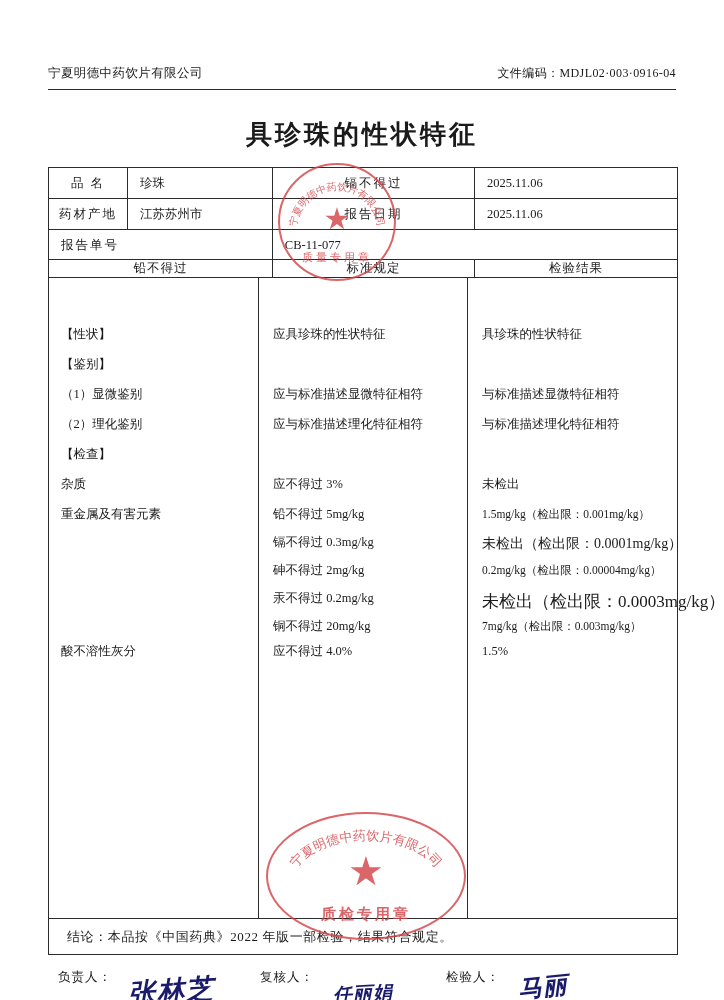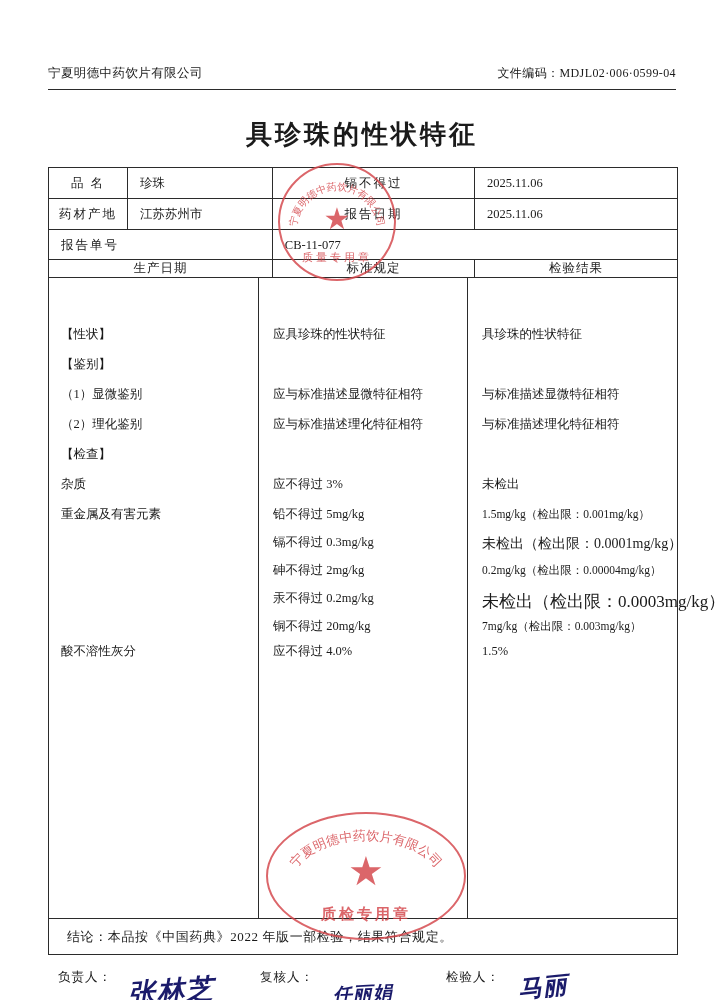--- a/index.html
+++ b/index.html
@@ -236,21 +236,21 @@
   }
 </style>
 </head>
 <body>
 
 <div class="page">
 
   <div class="hdr">
     <div>宁夏明德中药饮片有限公司</div>
     <div class="hdr-right">
-      <span>文件编码：</span><span>MDJL02·006·0599-04</span>
+      <span>文件编码：</span><span>MDJL02·003·0916-04</span>
     </div>
   </div>
   <div class="hdr-rule"></div>
 
   <div class="title">具珍珠的性状特征</div>
 
   <table class="main">
     <tbody>
         <tr class="rowh">
       <td class="w-lbl">
@@ -284,21 +284,21 @@
       <td colspan="2">
             <div class="cellpad repno-lbl">报告单号</div>
           </td>
       <td colspan="2">
             <div class="cellpad val">CB-11-077</div>
           </td>
     </tr>
 
     <tr class="colhdr">
       <td colspan="2" style="width:209px">
-            <div>生产日期</div>
+            <div>铅不得过</div>
           </td>
       <td style="width:208px">
             <div>标准规定</div>
           </td>
       <td style="width:209px">
             <div>检验结果</div>
           </td>
     </tr>
 
     <tr>

